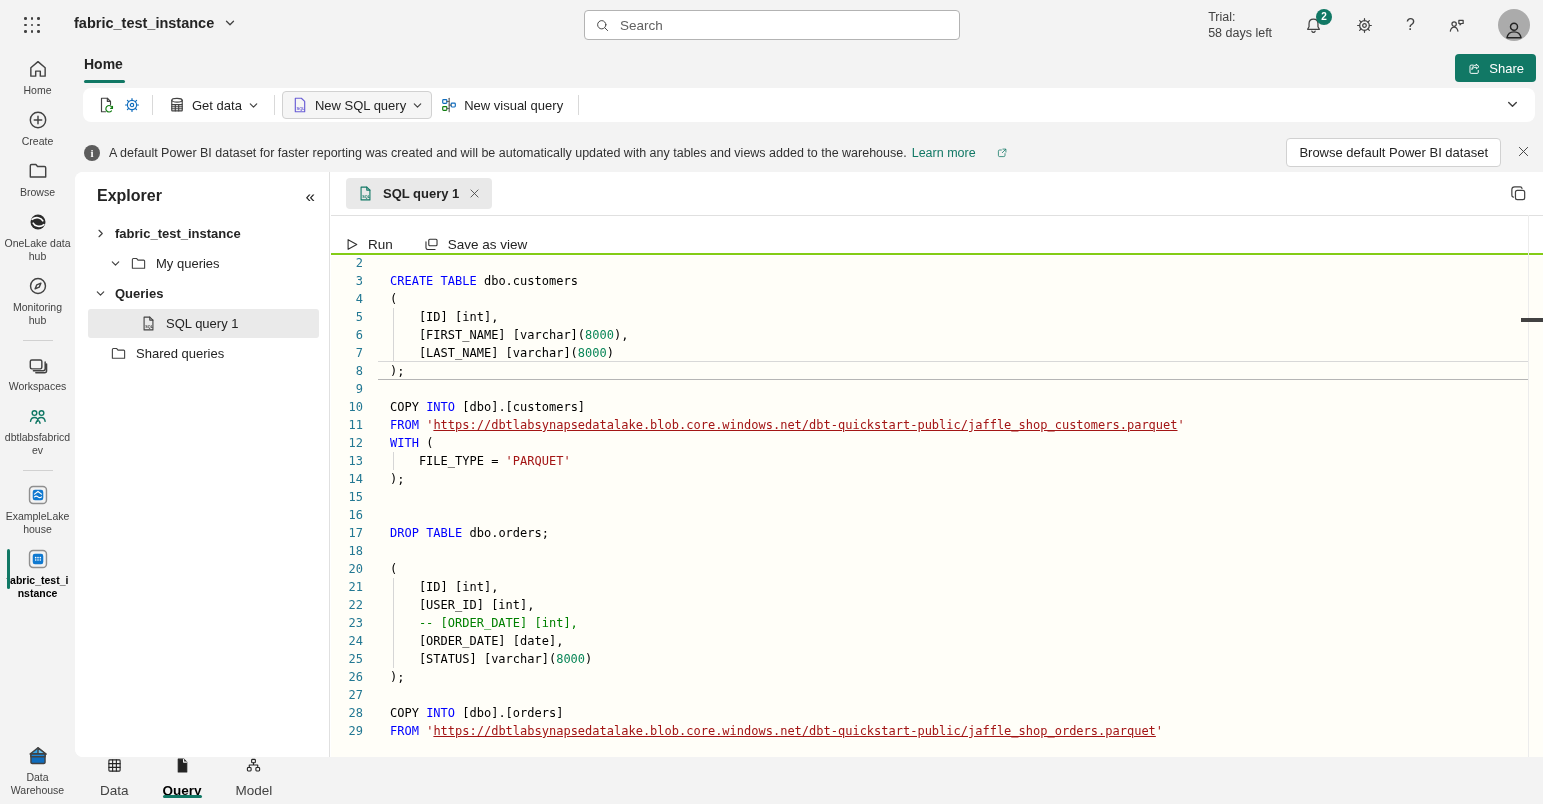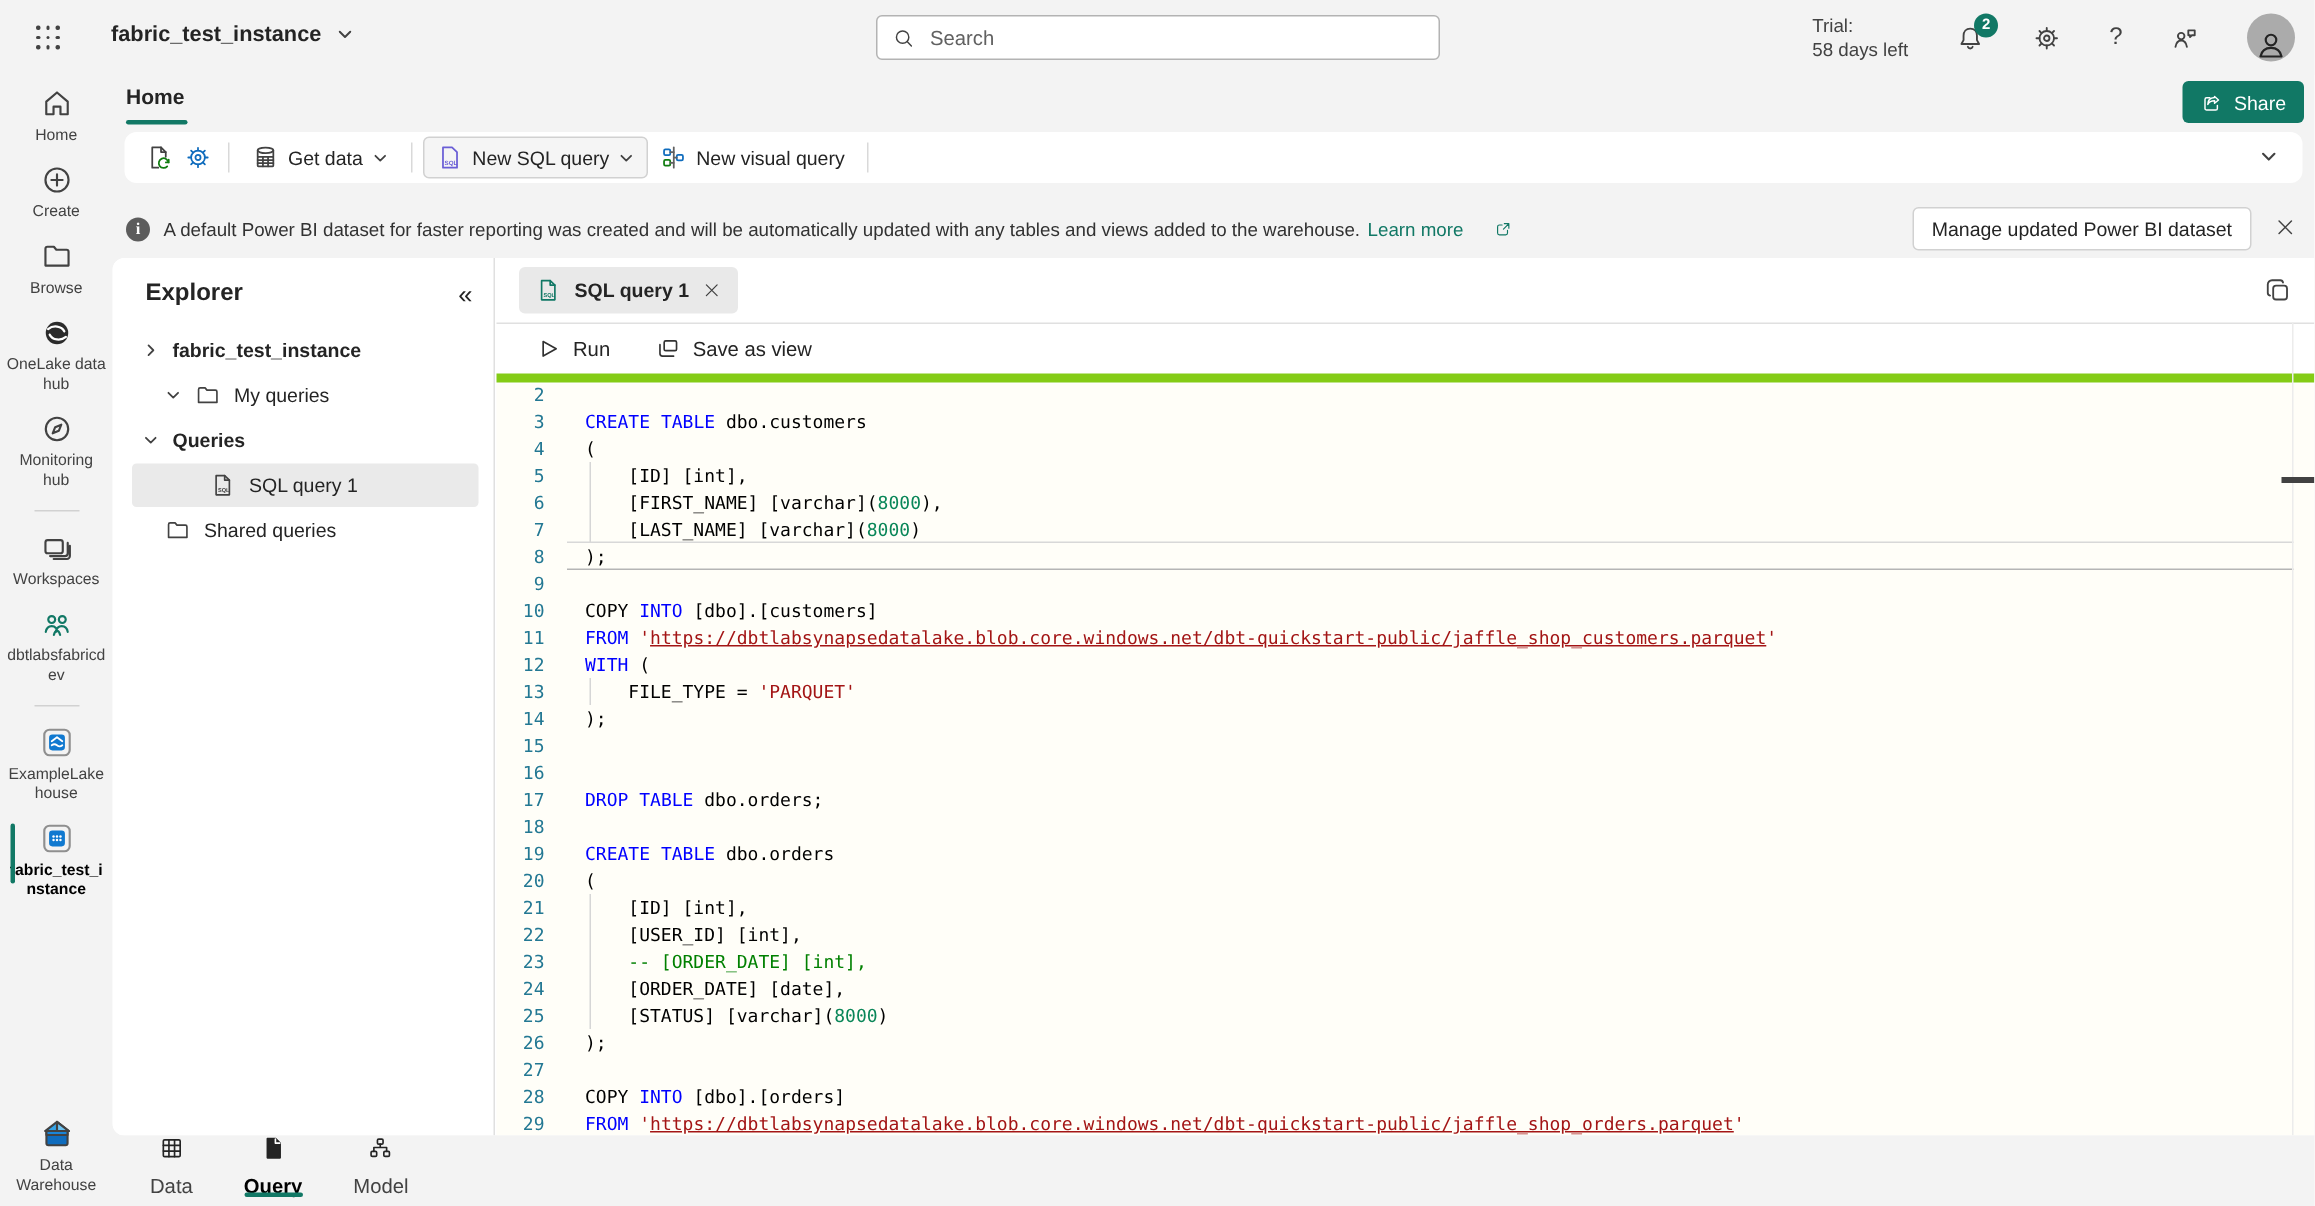--- a/index.html
+++ b/index.html
@@ -108,22 +108,22 @@
   .trow.b .t-label{font-weight:700;}
   
   .editorpane{position:absolute;left:256px;top:0;right:0;bottom:0;}
   .tabstrip{position:absolute;left:0;right:0;top:0;height:43px;border-bottom:1px solid #e0e0e0;}
   .qtab{position:absolute;left:15px;top:6px;height:31px;background:#e9e9e9;border-radius:4px;
         display:flex;align-items:center;gap:9px;padding:0 11px;cursor:pointer;}
   .qtab .t-ic{width:17px;height:17px;}
   .qtab-label{font-size:13px;font-weight:600;}
   .qtab-close{width:13px;height:13px;color:#424242;cursor:pointer;}
   .copy-btn{position:absolute;right:15px;top:12px;width:19px;height:19px;color:#424242;cursor:pointer;}
-  .qtoolbar{position:absolute;left:0;right:0;top:44px;height:39px;border-bottom:6px solid #84cc16;
-            display:flex;align-items:center;padding-left:26px;box-sizing:border-box;gap:30px;}
+  .qtoolbar{position:absolute;left:0;right:0;top:44px;height:39px;border-bottom:2px solid #84cc16;
+            display:flex;align-items:flex-end;padding-left:12px;box-sizing:border-box;gap:30px;}
   .qt-btn{display:flex;align-items:center;gap:8px;font-size:13.5px;cursor:pointer;}
   .qt-btn .icn{width:17px;height:17px;color:#323232;}
   .codearea{position:absolute;left:0;right:0;top:84px;bottom:0;background:#fffef8;overflow:hidden;}
   .codelines{margin-top:-2px;}
   .cl{height:18px;position:relative;font-family:"DejaVu Sans Mono","Liberation Mono",monospace;
       font-size:12px;line-height:18px;white-space:pre;}
   .cl .ln{position:absolute;left:0;top:0;width:32px;text-align:right;color:#237893;}
   .cl .ct{position:absolute;left:59px;top:0;color:#000;}
   .cl .guide{position:absolute;left:62px;top:0;bottom:0;width:1px;background:#d6d6d6;}
   .cl .curbox{position:absolute;left:47px;right:14px;top:-1px;bottom:0;
@@ -410,21 +410,21 @@
   <span class="banner-text">A default Power BI dataset for faster reporting was created and will be automatically updated with any tables and views added to the warehouse.</span>
   <span class="banner-link">
     <span>Learn more</span>
     <span class="icn">
       <svg viewBox="0 0 20 20">
           <path d="M9 5H6a2 2 0 0 0-2 2v7a2 2 0 0 0 2 2h7a2 2 0 0 0 2-2v-3"></path>
           <path d="M11.5 3.5H16.5V8.5M16 4l-5.5 5.5"></path>
         </svg>
       </span>
   </span>
-  <button class="manage-btn">Manage updated Power BI dataset</button>
+  <button class="manage-btn">Browse default Power BI dataset</button>
   <span class="icn banner-close">
     <svg viewBox="0 0 20 20">
         <path d="M4.5 4.5l11 11M15.5 4.5l-11 11"></path>
       </svg>
     </span>
 </div>
 
 <div class="main">
 
   <div class="explorer">
@@ -538,21 +538,20 @@
           <div class="cl"><span class="ln">9</span><span class="ct"></span></div>
           <div class="cl"><span class="ln">10</span><span class="ct"><span class="tk-pl">COPY </span><span class="tk-kw">INTO</span><span class="tk-pl"> [dbo].[customers]</span></span></div>
           <div class="cl"><span class="ln">11</span><span class="ct"><span class="tk-kw">FROM</span><span class="tk-pl"> </span><span class="tk-str">'</span><span class="tk-url">https://dbtlabsynapsedatalake.blob.core.windows.net/dbt-quickstart-public/jaffle_shop_customers.parquet</span><span class="tk-str">'</span></span></div>
           <div class="cl"><span class="ln">12</span><span class="ct"><span class="tk-kw">WITH</span><span class="tk-pl"> (</span></span></div>
           <div class="cl"><span class="guide"></span><span class="ln">13</span><span class="ct"><span class="tk-pl">    FILE_TYPE = </span><span class="tk-str">'PARQUET'</span></span></div>
           <div class="cl"><span class="ln">14</span><span class="ct"><span class="tk-pl">);</span></span></div>
           <div class="cl"><span class="ln">15</span><span class="ct"></span></div>
           <div class="cl"><span class="ln">16</span><span class="ct"></span></div>
           <div class="cl"><span class="ln">17</span><span class="ct"><span class="tk-kw">DROP</span><span class="tk-pl"> </span><span class="tk-kw">TABLE</span><span class="tk-pl"> dbo.orders;</span></span></div>
           <div class="cl"><span class="ln">18</span><span class="ct"></span></div>
-          <div class="cl"><span class="ln">19</span><span class="ct"><span class="tk-kw">CREATE</span><span class="tk-pl"> </span><span class="tk-kw">TABLE</span><span class="tk-pl"> dbo.orders</span></span></div>
           <div class="cl"><span class="ln">20</span><span class="ct"><span class="tk-pl">(</span></span></div>
           <div class="cl"><span class="guide"></span><span class="ln">21</span><span class="ct"><span class="tk-pl">    [ID] [int],</span></span></div>
           <div class="cl"><span class="guide"></span><span class="ln">22</span><span class="ct"><span class="tk-pl">    [USER_ID] [int],</span></span></div>
           <div class="cl"><span class="guide"></span><span class="ln">23</span><span class="ct"><span class="tk-cmt">    -- [ORDER_DATE] [int],</span></span></div>
           <div class="cl"><span class="guide"></span><span class="ln">24</span><span class="ct"><span class="tk-pl">    [ORDER_DATE] [date],</span></span></div>
           <div class="cl"><span class="guide"></span><span class="ln">25</span><span class="ct"><span class="tk-pl">    [STATUS] [varchar](</span><span class="tk-num">8000</span><span class="tk-pl">)</span></span></div>
           <div class="cl"><span class="ln">26</span><span class="ct"><span class="tk-pl">);</span></span></div>
           <div class="cl"><span class="ln">27</span><span class="ct"></span></div>
           <div class="cl"><span class="ln">28</span><span class="ct"><span class="tk-pl">COPY </span><span class="tk-kw">INTO</span><span class="tk-pl"> [dbo].[orders]</span></span></div>
           <div class="cl"><span class="ln">29</span><span class="ct"><span class="tk-kw">FROM</span><span class="tk-pl"> </span><span class="tk-str">'</span><span class="tk-url">https://dbtlabsynapsedatalake.blob.core.windows.net/dbt-quickstart-public/jaffle_shop_orders.parquet</span><span class="tk-str">'</span></span></div>

